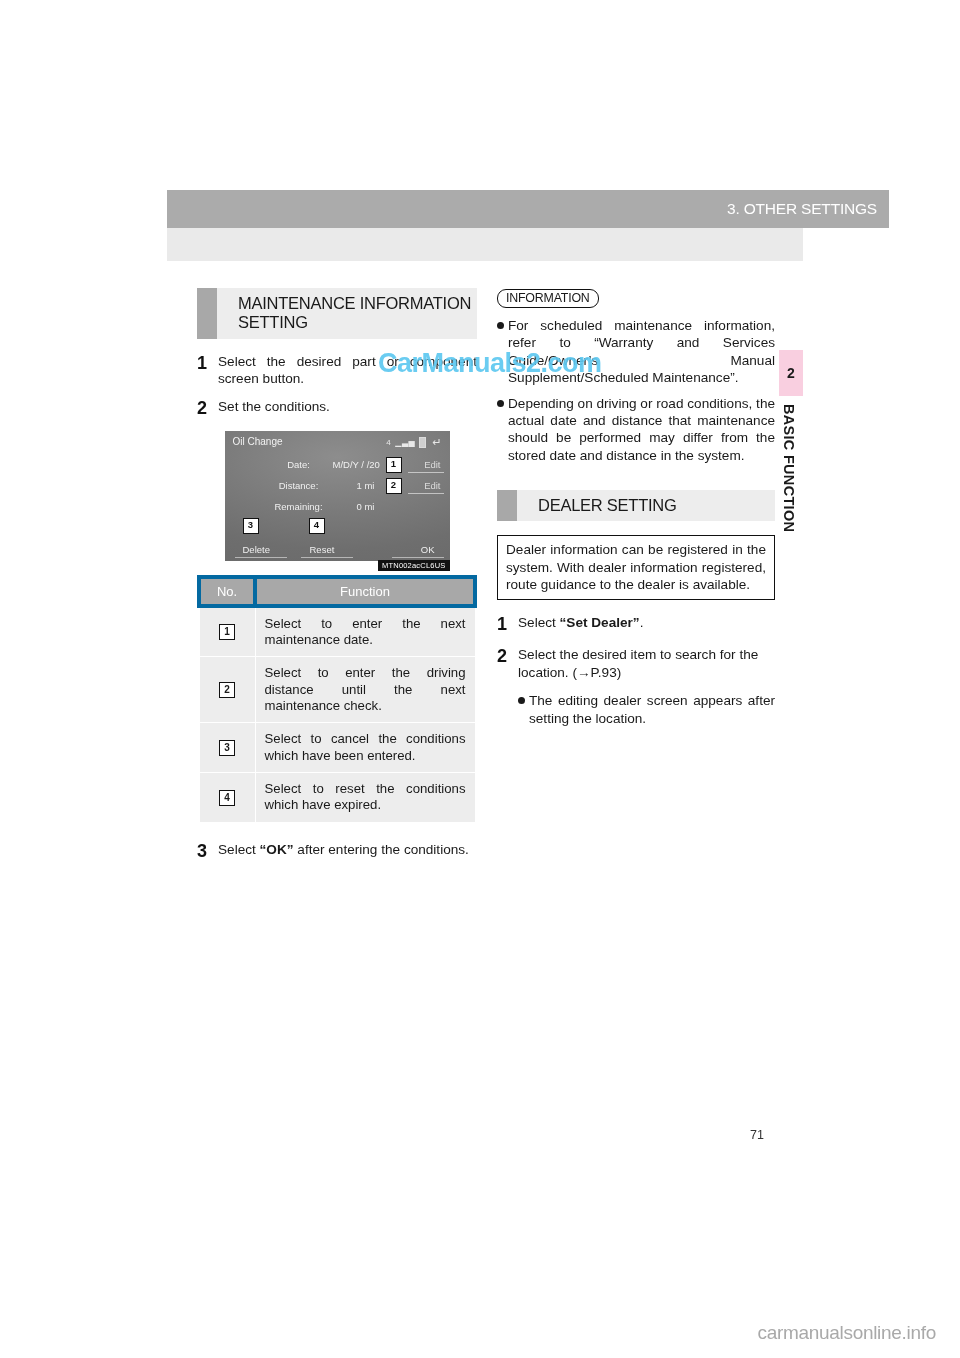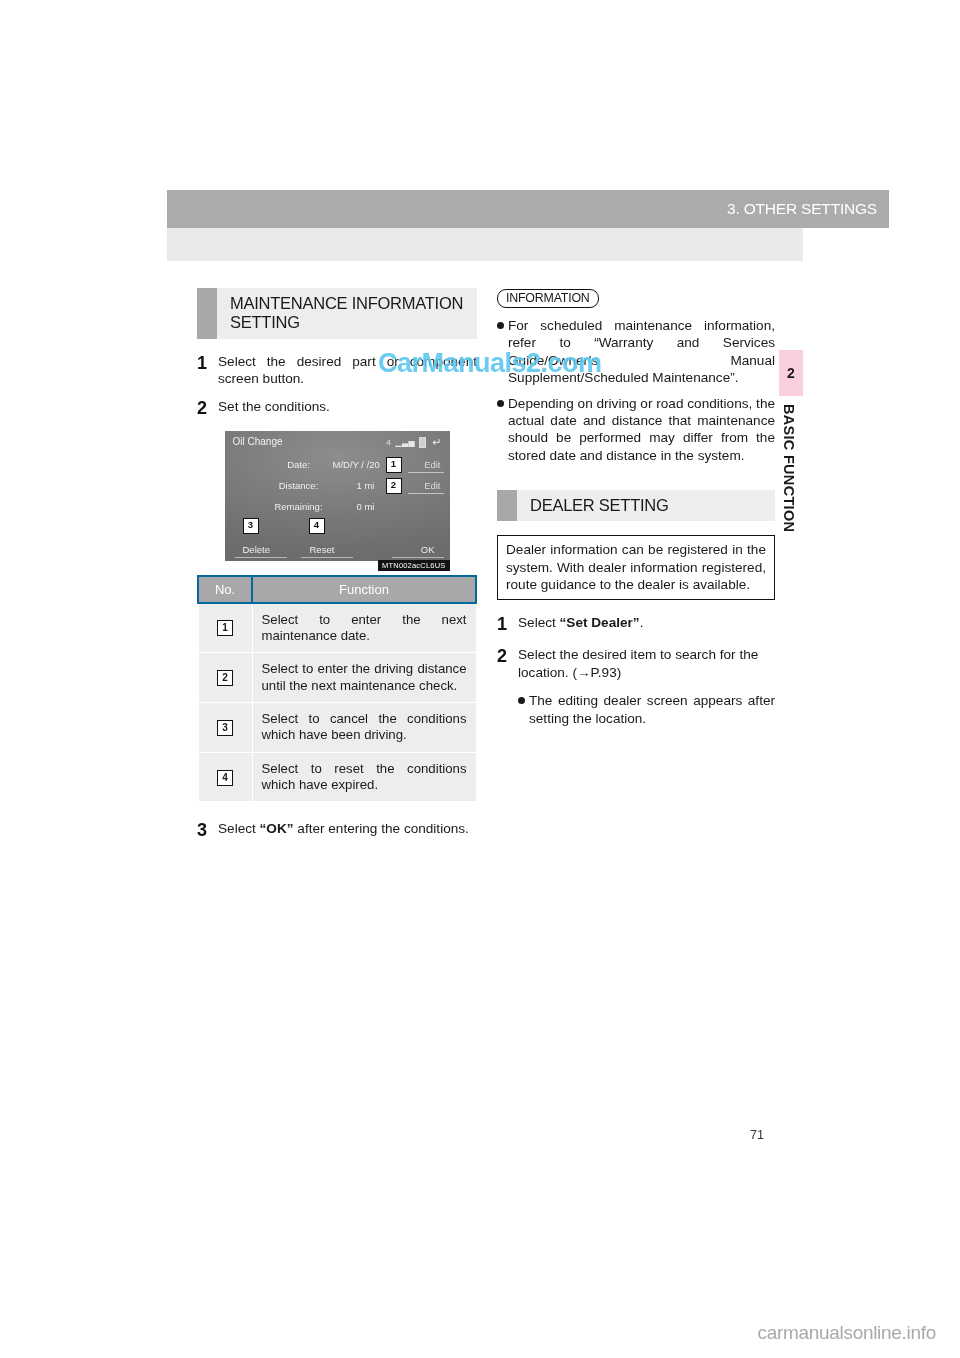--- a/index.html
+++ b/index.html
@@ -94,21 +94,21 @@
     background: #ededed;
     min-height: 44px;
     margin-bottom: 14px;
   }
   .section-head .swatch {
     width: 20px;
     background: #a8a8a8;
     flex: 0 0 20px;
   }
   .section-head .label {
-    padding: 6px 0 6px 13px;
+    padding: 6px 0 6px 21px;
     font-size: 16.5px;
     letter-spacing: -0.25px;
     line-height: 1.17;
     align-self: center;
   }
 
   
   .step {
     display: flex;
     margin: 0 0 11px 0;
@@ -291,21 +291,21 @@
     border-collapse: collapse;
     margin-top: 14px;
     background: #ffffff;
   }
   #fn-table th {
     background: #a8a8a8;
     color: #ffffff;
     font-weight: normal;
     font-size: 13px;
     padding: 5px 0;
-    border: 2px solid #0369a1;
+    border: 4px solid #0369a1;
   }
   #fn-table th.c-no { width: 52px; }
   #fn-table td {
     border: 1px solid #ffffff;
     background: #ededed;
     vertical-align: middle;
     font-size: 13.2px;
     line-height: 1.24;
   }
   #fn-table td.c-no {
@@ -475,21 +475,21 @@
       <tr>
         <td class="c-no">
           <span class="numbox">2</span>
         </td>
         <td class="c-fn">Select to enter the driving distance until the next maintenance check.</td>
       </tr>
       <tr>
         <td class="c-no">
           <span class="numbox">3</span>
         </td>
-        <td class="c-fn">Select to cancel the conditions which have been driving.</td>
+        <td class="c-fn">Select to cancel the conditions which have been entered.</td>
       </tr>
       <tr>
         <td class="c-no">
           <span class="numbox">4</span>
         </td>
         <td class="c-fn">Select to reset the conditions which have expired.</td>
       </tr>
     </tbody>
   </table>
 

